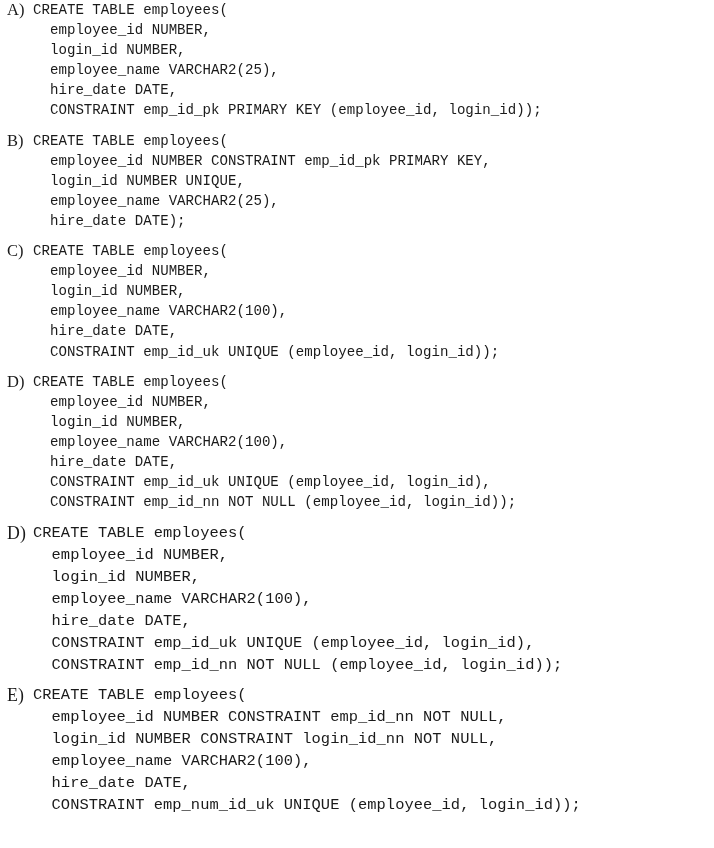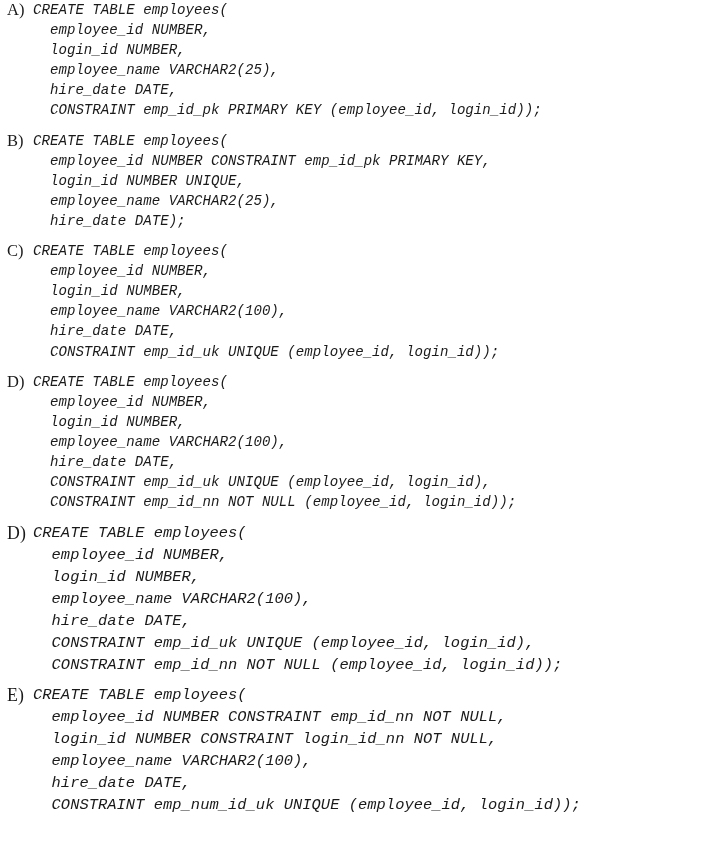--- a/index.html
+++ b/index.html
@@ -79,21 +79,20 @@
     font-size: inherit;
     line-height: inherit;
     letter-spacing: inherit;
     white-space: pre;
     color: #1a1a1a;
   }
 
   .code-line {
     display: block;
     white-space: pre;
-    font-style: italic;
   }
 
   
 </style>
 </head>
 <body style="background: rgb(255, 255, 255); color: rgb(26, 26, 26); width: 714px; height: 848px;">
 
 <div id="options-list">
     <div class="option-block size-sm">
       <div class="option-row"><span class="option-label">A)</span><div class="option-code"><span class="code-line">CREATE TABLE employees(</span><span class="code-line">  employee_id NUMBER,</span><span class="code-line">  login_id NUMBER,</span><span class="code-line">  employee_name VARCHAR2(25),</span><span class="code-line">  hire_date DATE,</span><span class="code-line">  CONSTRAINT emp_id_pk PRIMARY KEY (employee_id, login_id));</span></div></div>

